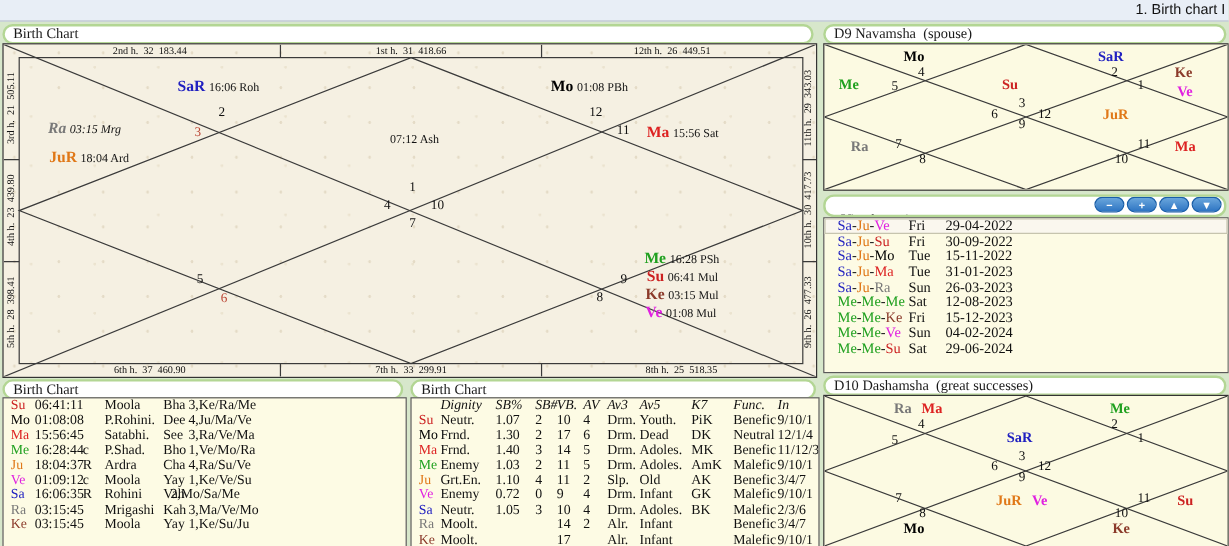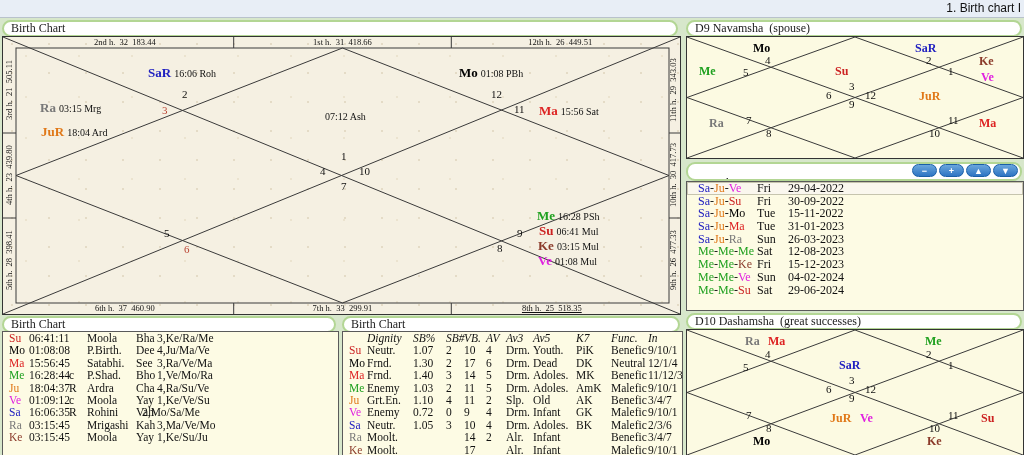--- a/index.html
+++ b/index.html
@@ -66,32 +66,32 @@
       <line x1="666" y1="96" x2="677" y2="96"></line>
         <line x1="666" y1="181" x2="677" y2="181"></line>
     </g>
   </svg>
   <div id="m-edges">
       <div class="edge-h" style="left: 13px; top: 0px; width: 217.67px;">2nd h.  32  183.44</div>
       <div class="edge-h" style="left: 230.67px; top: 0px; width: 217.67px;">1st h.  31  418.66</div>
       <div class="edge-h" style="left: 448.34px; top: 0px; width: 217.67px;">12th h.  26  449.51</div>
       <div class="edge-h" style="left: 13px; top: 266px; width: 217.67px;">6th h.  37  460.90</div>
       <div class="edge-h" style="left: 230.67px; top: 266px; width: 217.67px;">7th h.  33  299.91</div>
-      <div class="edge-h" style="left: 440px; top: 266px; width: 217.67px; text-decoration: underline;">8th h.  25  518.35</div>
+      <div class="edge-h" style="left: 456px; top: 266px; width: 217.67px;">8th h.  25  518.35</div>
       <div class="edge-v" style="left: 0px; top: 11px; height: 85px;">3rd h.  21  505.11</div>
       <div class="edge-v" style="left: 0px; top: 96px; height: 85px;">4th h.  23  439.80</div>
       <div class="edge-v" style="left: 0px; top: 181px; height: 85px;">5th h.  28  398.41</div>
       <div class="edge-v" style="left: 664px; top: 11px; height: 85px;">11th h.  29  343.03</div>
       <div class="edge-v" style="left: 664px; top: 96px; height: 85px;">10th h.  30  417.73</div>
       <div class="edge-v" style="left: 664px; top: 181px; height: 85px;">9th h.  26  477.33</div>
     </div>
   <div id="m-planets">
       <div class="chip" style="left: 145px; top: 28px;"><span class="code" style="color: rgb(32, 32, 192);">SaR</span><span class="detail">16:06 Roh</span></div>
       <div class="chip" style="left: 456px; top: 28px;"><span class="code" style="color: rgb(0, 0, 0);">Mo</span><span class="detail">01:08 PBh</span></div>
-      <div class="chip" style="left: 37px; top: 63px;"><span class="code" style="color: rgb(120, 120, 120);">Ra</span><span class="detail">03:15 Mrg</span></div>
+      <div class="chip" style="left: 37px; top: 63px; font-style: italic;"><span class="code" style="color: rgb(120, 120, 120);">Ra</span><span class="detail">03:15 Mrg</span></div>
       <div class="chip" style="left: 38px; top: 87px;"><span class="code" style="color: rgb(224, 120, 24);">JuR</span><span class="detail">18:04 Ard</span></div>
       <div class="chip" style="left: 536px; top: 66px;"><span class="code" style="color: rgb(221, 34, 34);">Ma</span><span class="detail">15:56 Sat</span></div>
       <div class="chip" style="left: 319px; top: 71px;"><span class="detail">07:12 Ash</span></div>
       <div class="chip" style="left: 534px; top: 171px;"><span class="code" style="color: rgb(31, 160, 31);">Me</span><span class="detail">16:28 PSh</span></div>
       <div class="chip" style="left: 536px; top: 186px;"><span class="code" style="color: rgb(204, 34, 34);">Su</span><span class="detail">06:41 Mul</span></div>
       <div class="chip" style="left: 535px; top: 201px;"><span class="code" style="color: rgb(139, 58, 42);">Ke</span><span class="detail">03:15 Mul</span></div>
       <div class="chip" style="left: 535px; top: 216px;"><span class="code" style="color: rgb(224, 32, 224);">Ve</span><span class="detail">01:08 Mul</span></div>
     </div>
   <div id="m-numbers">
       <div class="hnum" style="left: 179px; top: 52px;">2</div>
@@ -105,21 +105,21 @@
       <div class="hnum" style="left: 161px; top: 191px;">5</div>
       <div class="hnum red" style="left: 181px; top: 207px;">6</div>
       <div class="hnum" style="left: 514px; top: 191px;">9</div>
       <div class="hnum" style="left: 494px; top: 206px;">8</div>
     </div>
 </div>
 
 <div class="pill" style="left:2px;top:316px;width:323px;height:13px;"><span>Birth Chart</span></div>
 <div class="panel" id="left-table" style="left:2px;top:331px;width:335px;height:123px;">
     <div class="trow"><span style="left: 6px; color: rgb(204, 34, 34);">Su</span><span class="cell-black" style="left: 26px;">06:41:11</span><span class="cell-black" style="left: 66px;"></span><span class="cell-black" style="left: 84px;">Moola</span><span class="cell-black" style="left: 133px;">Bha</span><span class="cell-black" style="left: 154px;">3,Ke/Ra/Me</span></div>
-    <div class="trow"><span style="left: 6px; color: rgb(0, 0, 0);">Mo</span><span class="cell-black" style="left: 26px;">01:08:08</span><span class="cell-black" style="left: 66px;"></span><span class="cell-black" style="left: 84px;">P.Birth.</span><span class="cell-black" style="left: 133px;">Dee</span><span class="cell-black" style="left: 154px;">4,Ju/Ma/Ve</span></div>
+    <div class="trow"><span style="left: 6px; color: rgb(0, 0, 0);">Mo</span><span class="cell-black" style="left: 26px;">01:08:08</span><span class="cell-black" style="left: 66px;"></span><span class="cell-black" style="left: 84px;">P.Rohini.</span><span class="cell-black" style="left: 133px;">Dee</span><span class="cell-black" style="left: 154px;">4,Ju/Ma/Ve</span></div>
     <div class="trow"><span style="left: 6px; color: rgb(221, 34, 34);">Ma</span><span class="cell-black" style="left: 26px;">15:56:45</span><span class="cell-black" style="left: 66px;"></span><span class="cell-black" style="left: 84px;">Satabhi.</span><span class="cell-black" style="left: 133px;">See</span><span class="cell-black" style="left: 154px;">3,Ra/Ve/Ma</span></div>
     <div class="trow"><span style="left: 6px; color: rgb(31, 160, 31);">Me</span><span class="cell-black" style="left: 26px;">16:28:44</span><span class="cell-black" style="left: 66px;">c</span><span class="cell-black" style="left: 84px;">P.Shad.</span><span class="cell-black" style="left: 133px;">Bho</span><span class="cell-black" style="left: 154px;">1,Ve/Mo/Ra</span></div>
     <div class="trow"><span style="left: 6px; color: rgb(224, 120, 24);">Ju</span><span class="cell-black" style="left: 26px;">18:04:37</span><span class="cell-black" style="left: 66px;">R</span><span class="cell-black" style="left: 84px;">Ardra</span><span class="cell-black" style="left: 133px;">Cha</span><span class="cell-black" style="left: 154px;">4,Ra/Su/Ve</span></div>
     <div class="trow"><span style="left: 6px; color: rgb(224, 32, 224);">Ve</span><span class="cell-black" style="left: 26px;">01:09:12</span><span class="cell-black" style="left: 66px;">c</span><span class="cell-black" style="left: 84px;">Moola</span><span class="cell-black" style="left: 133px;">Yay</span><span class="cell-black" style="left: 154px;">1,Ke/Ve/Su</span></div>
     <div class="trow"><span style="left: 6px; color: rgb(32, 32, 192);">Sa</span><span class="cell-black" style="left: 26px;">16:06:35</span><span class="cell-black" style="left: 66px;">R</span><span class="cell-black" style="left: 84px;">Rohini</span><span class="cell-black" style="left: 133px;">Vah</span><span class="cell-black" style="left: 139px;">2,Mo/Sa/Me</span></div>
     <div class="trow"><span style="left: 6px; color: rgb(120, 120, 120);">Ra</span><span class="cell-black" style="left: 26px;">03:15:45</span><span class="cell-black" style="left: 66px;"></span><span class="cell-black" style="left: 84px;">Mrigashi</span><span class="cell-black" style="left: 133px;">Kah</span><span class="cell-black" style="left: 154px;">3,Ma/Ve/Mo</span></div>
     <div class="trow"><span style="left: 6px; color: rgb(139, 58, 42);">Ke</span><span class="cell-black" style="left: 26px;">03:15:45</span><span class="cell-black" style="left: 66px;"></span><span class="cell-black" style="left: 84px;">Moola</span><span class="cell-black" style="left: 133px;">Yay</span><span class="cell-black" style="left: 154px;">1,Ke/Su/Ju</span></div>
   </div>
 
 <div class="pill" style="left:342px;top:316px;width:327px;height:13px;"><span>Birth Chart</span></div>

